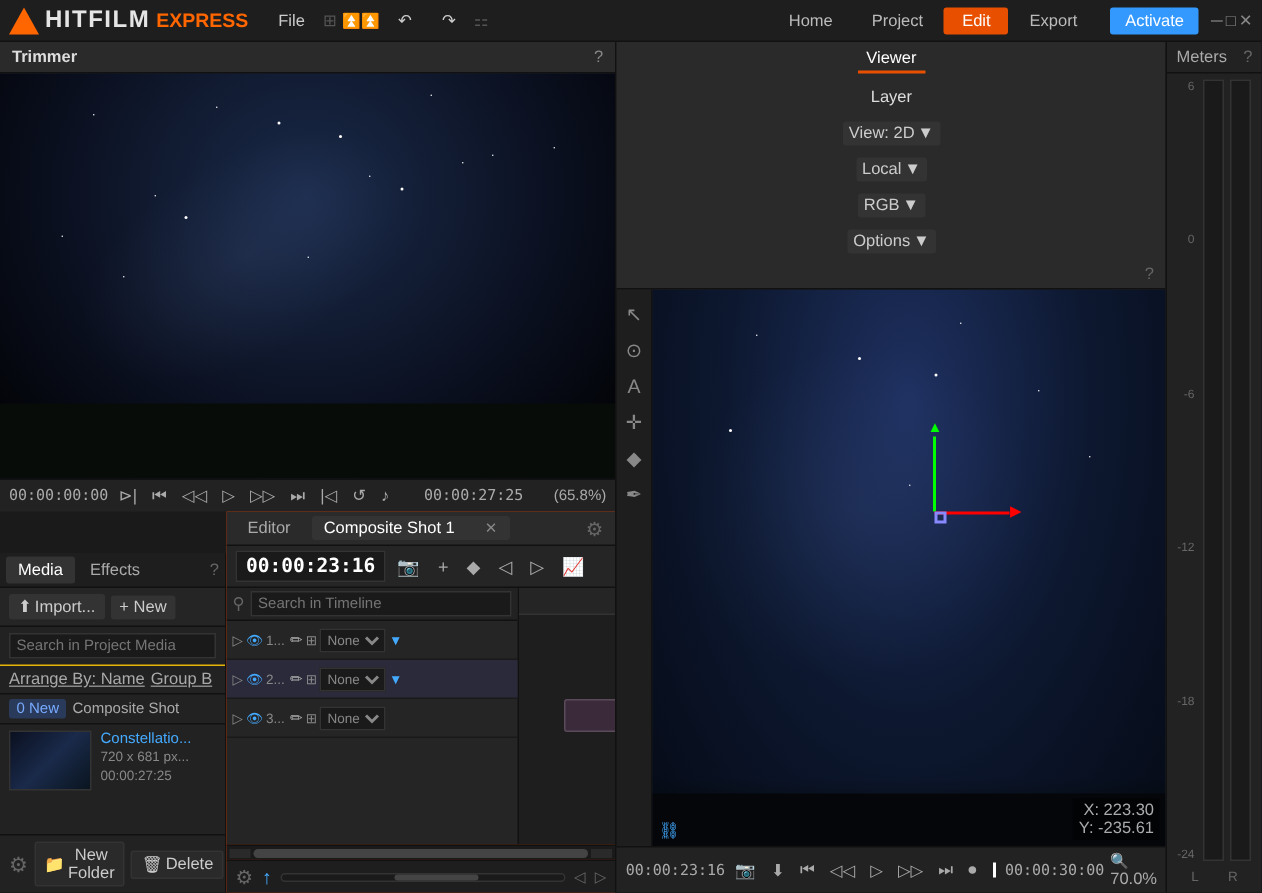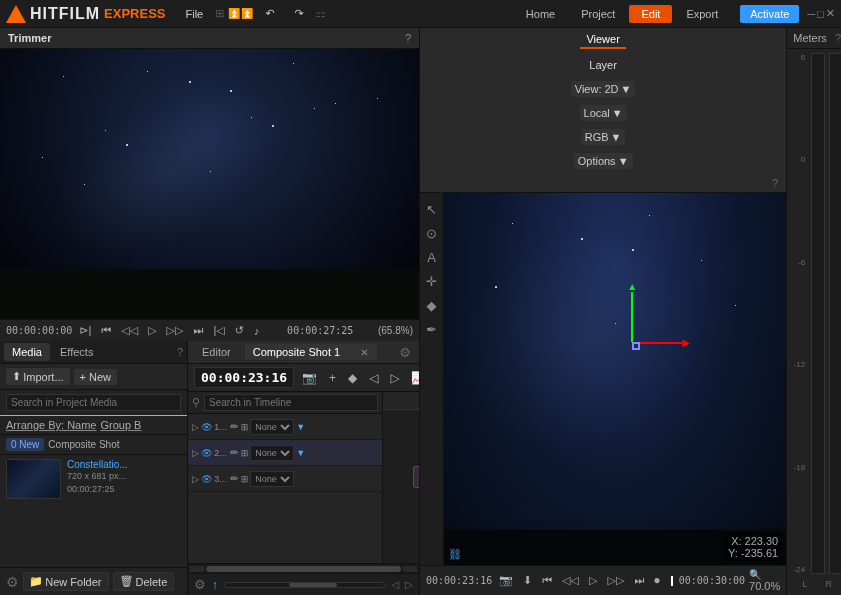--- a/index.html
+++ b/index.html
@@ -35,21 +35,21 @@
     .star { position: absolute; background: #fff; border-radius: 50%; }
     .silhouette { position: absolute; bottom: 0; width: 100%; height: 50px; background: #080c08; }
 
     .preview-controls { background: #222; padding: 3px 6px; display: flex; align-items: center; gap: 4px; border-top: 1px solid #111; }
     .timecode { color: #aaa; font-size: 10px; font-family: monospace; }
     .ctrl-btn { color: #aaa; cursor: pointer; font-size: 11px; padding: 1px 3px; }
     .zoom-info { margin-left: auto; color: #aaa; font-size: 10px; }
 
     
     .bottom-section { display: flex; flex: 1; }
-    .media-panel { width: 188px; background: #222; border-right: 1px solid #111; display: flex; flex-direction: column; }
+    .media-panel { width: 151px; background: #222; border-right: 1px solid #111; display: flex; flex-direction: column; margin-top: 28px; }
     .panel-tabs { display: flex; background: #1e1e1e; border-bottom: 1px solid #111; align-items: center; padding: 2px 4px; gap: 2px; }
     .ptab { padding: 3px 8px; cursor: pointer; color: #aaa; border-radius: 2px; font-size: 11px; }
     .ptab.active { color: #fff; background: #333; }
     .panel-toolbar { display: flex; align-items: center; gap: 4px; padding: 4px 6px; background: #252525; border-bottom: 1px solid #111; }
     .tb-btn { background: #333; color: #ccc; border: none; padding: 2px 6px; border-radius: 2px; cursor: pointer; font-size: 10px; display: flex; align-items: center; gap: 2px; }
     .search-box { background: #1a1a1a; border: 1px solid #333; color: #aaa; padding: 2px 4px; width: 100%; font-size: 10px; }
     .arrange-row { padding: 3px 6px; font-size: 10px; color: #888; border-bottom: 1px solid #111; display: flex; gap: 4px; align-items: center; text-decoration: underline; }
     .arrange-row span { color: #aaa; }
     .media-item { display: flex; gap: 6px; padding: 4px 6px; align-items: flex-start; }
     .media-thumb { width: 55px; height: 40px; background: linear-gradient(135deg, #0a1520, #1a2a4a); border: 1px solid #333; flex-shrink: 0; }

